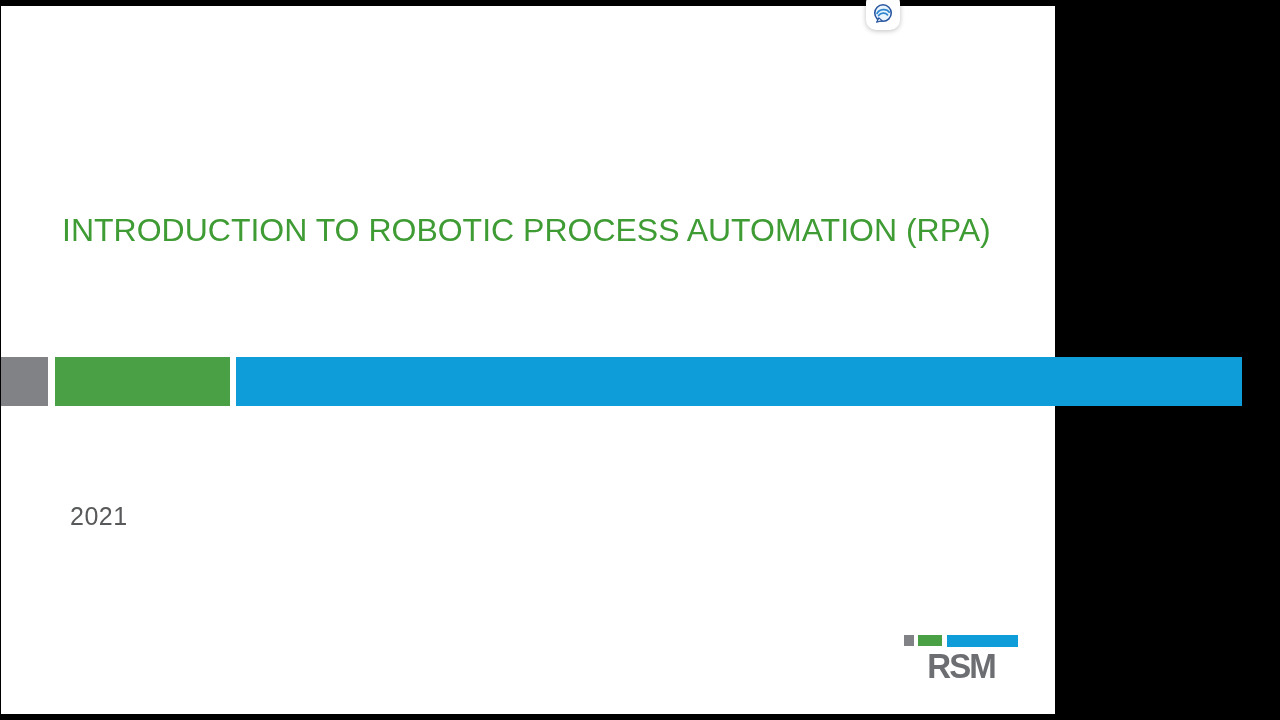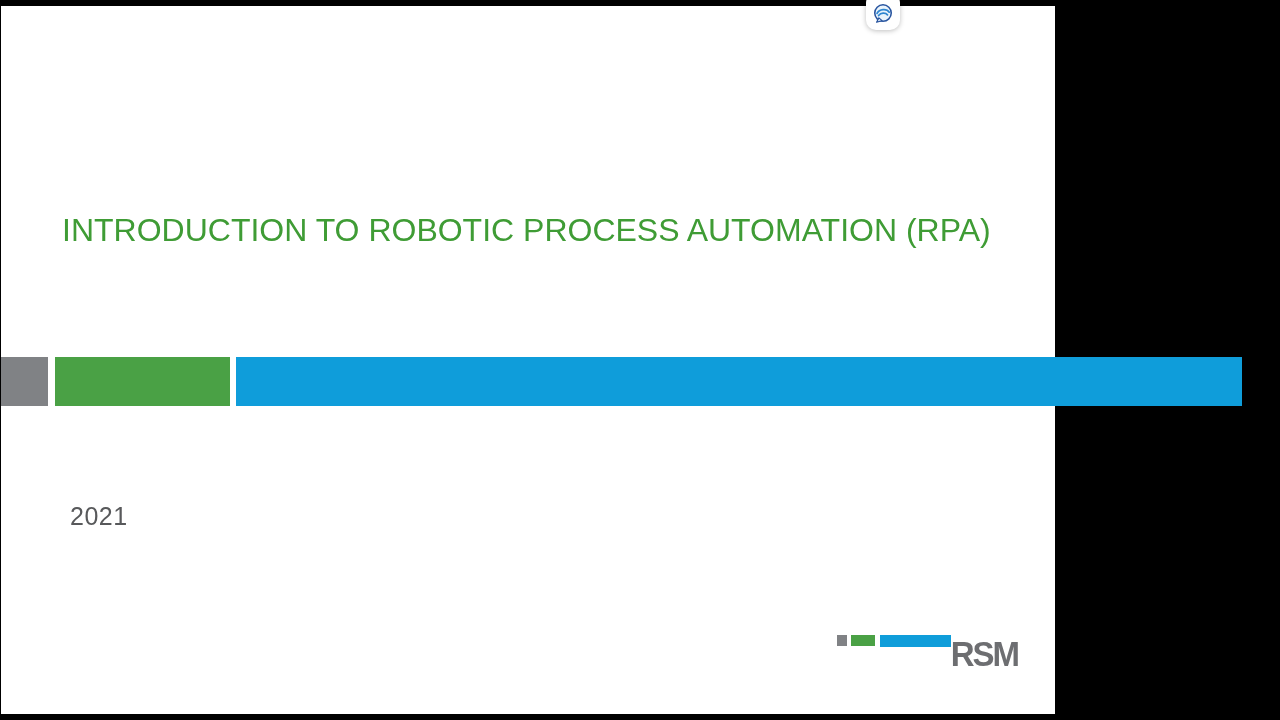--- a/index.html
+++ b/index.html
@@ -59,22 +59,22 @@
     margin: 8px;
     font-size: 25px;
     color: #58595b;
     letter-spacing: 0.5px;
   }
   .logo {
     position: absolute;
     top: 629px;
     right: 37px;
     display: flex;
-    flex-direction: row;
-    align-items: flex-start;
+    flex-direction: column;
+    align-items: center;
   }
   .logo-marks {
     display: flex;
     align-items: flex-start;
     height: 12px;
   }
   .logo-mark { display: inline-block; }
   .logo-mark.mark-gray  { width: 10px; height: 11px; margin-right: 4px; }
   .logo-mark.mark-green { width: 24px; height: 11px; margin-right: 5px; }
   .logo-mark.mark-blue  { width: 71px; height: 12px; }

